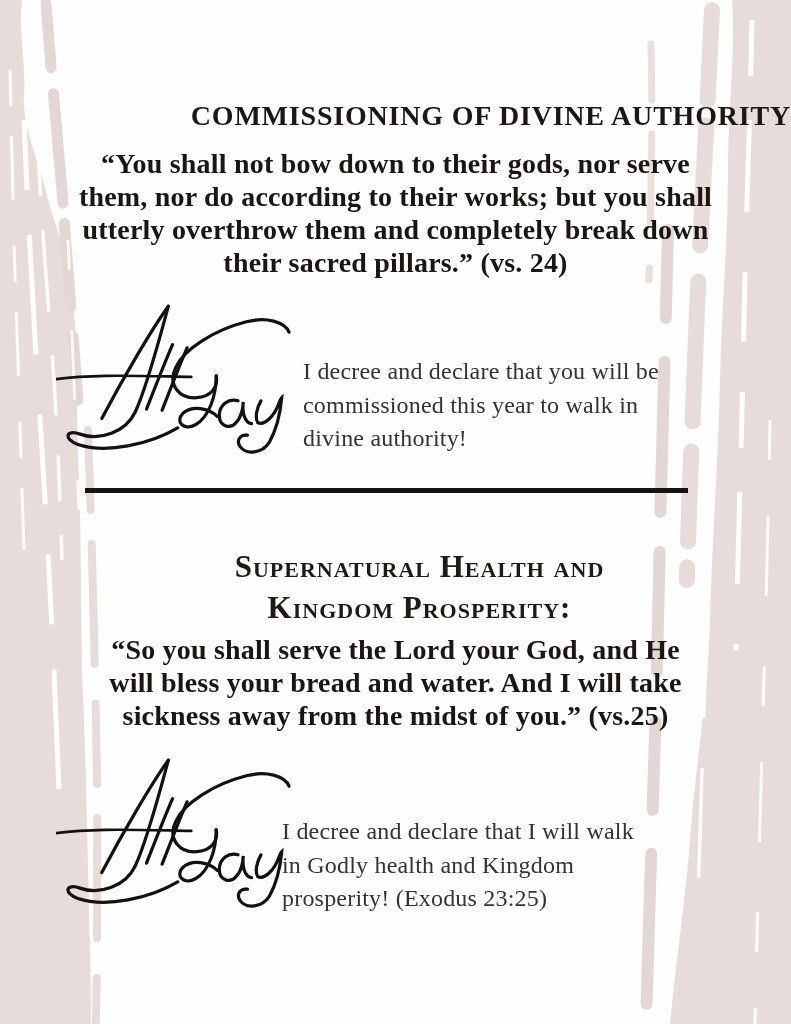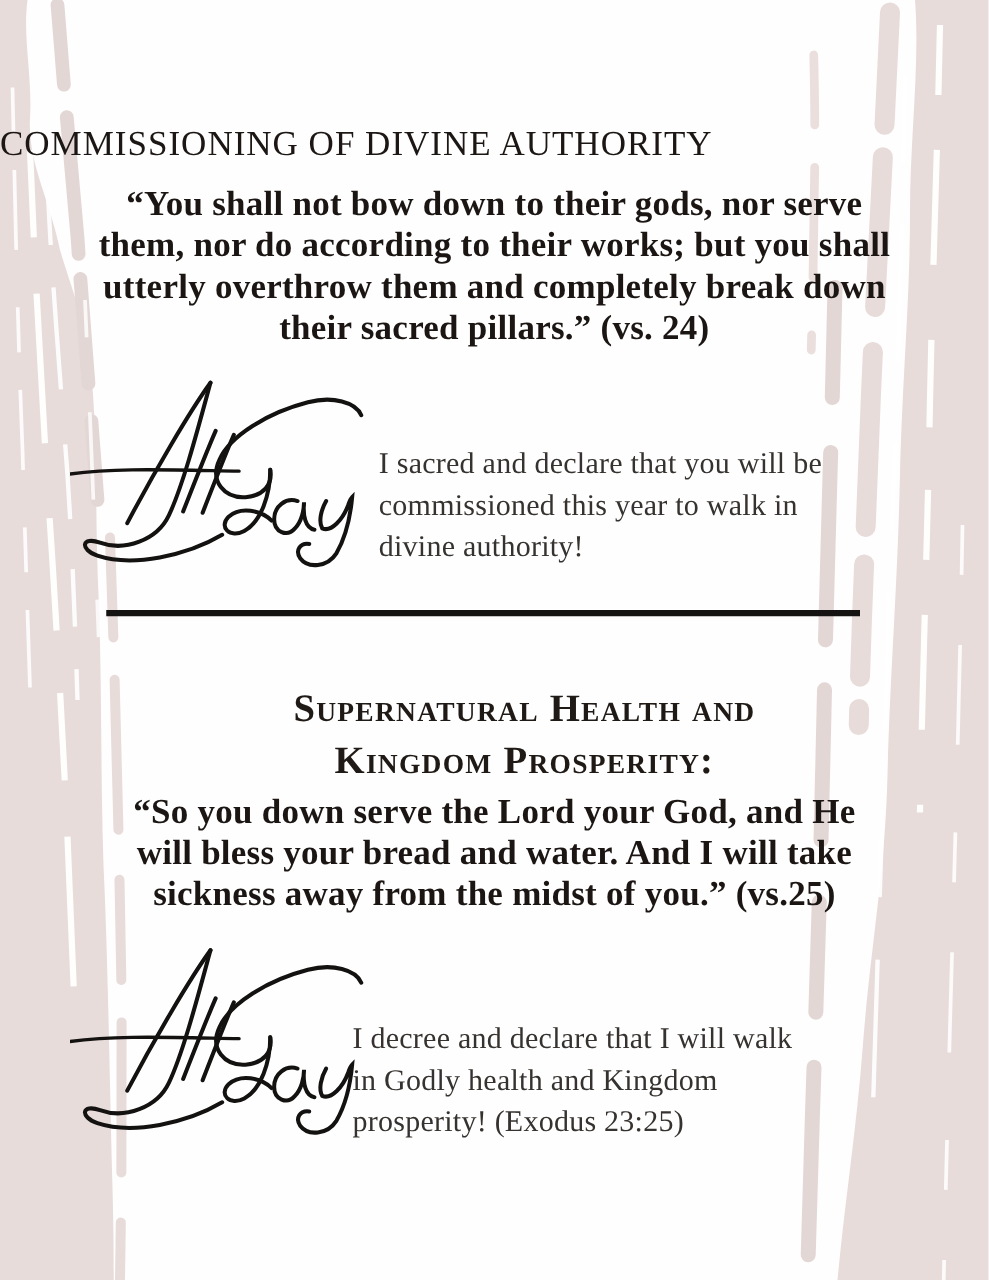--- a/index.html
+++ b/index.html
@@ -20,23 +20,23 @@
     height: 1024px;
     z-index: 0;
   }
   .content { position: absolute; inset: 0; z-index: 1; }
 
   .lines { white-space: pre-line; }
 
   .title-1 {
     position: absolute;
     top: 100px; left: 0; width: 100%;
-    text-align: left;
+    text-align: right;
     font-size: 28px;
-    font-weight: 400;
+    font-weight: 700;
     letter-spacing: 0.8px;
     color: #1c1714;
   }
   .quote {
     position: absolute;
     left: 50%;
     transform: translateX(-50%);
     width: 660px;
     text-align: center;
     font-size: 28px;
@@ -138,32 +138,32 @@
           <path stroke-width="3.1" d="M104,5 C95,38 83,84 72,107 C63,126 38,135 19,128 C5,123 3,133 17,138 C44,147 86,138 113,122"></path>
           <path stroke-width="3.1" d="M83,104 C92,81 101,58 108,42"></path>
           <path stroke-width="3.1" d="M98,105 C107,82 115,61 122,45"></path>
           <path stroke-width="3.1" d="M220,30 C216,20 198,15 179,20 C148,28 119,46 111,64 C103,81 115,94 131,93 C145,92 152,83 150,72"></path>
           <path stroke-width="3.1" d="M150,72 C150,91 143,112 130,119 C119,125 110,116 118,108 C127,100 143,103 151,111"></path>
           <path stroke-width="3.1" d="M171,96 C162,93 153,100 153,110 C153,120 163,124 169,117 C174,112 176,103 176,97 C175,107 177,117 184,118"></path>
           <path stroke-width="3.1" d="M193,96 C189,103 187,112 190,117 C197,120 206,110 210,99 C211,96 212,94 213,93 C212,104 209,122 201,136 C194,147 179,148 173,140 C169,134 173,128 180,129"></path>
         </g>
       </svg>
 
-      <p class="decree decree-1 lines">I sacred and declare that you will be
+      <p class="decree decree-1 lines">I decree and declare that you will be
 commissioned this year to walk in
 divine authority!</p>
     </section>
 
     <div class="divider"></div>
 
     <section>
       <h2 class="title-2 lines">Supernatural Health and
 Kingdom Prosperity:</h2>
 
-      <p class="quote quote-2 lines">“So you down serve the Lord your God, and He
+      <p class="quote quote-2 lines">“So you shall serve the Lord your God, and He
 will bless your bread and water. And I will take
 sickness away from the midst of you.” (vs.25)</p>
 
       <svg class="sig sig-2" viewBox="0 0 240 150" role="img" aria-label="All Say">
         <g fill="none" stroke="#141210" stroke-linecap="round">
           <path stroke-width="2.6" d="M-10,76 C30,70 72,72 126,73"></path>
           <path stroke-width="3.1" d="M40,113 C60,75 88,27 104,5"></path>
           <path stroke-width="3.1" d="M104,5 C95,38 83,84 72,107 C63,126 38,135 19,128 C5,123 3,133 17,138 C44,147 86,138 113,122"></path>
           <path stroke-width="3.1" d="M83,104 C92,81 101,58 108,42"></path>
           <path stroke-width="3.1" d="M98,105 C107,82 115,61 122,45"></path>

